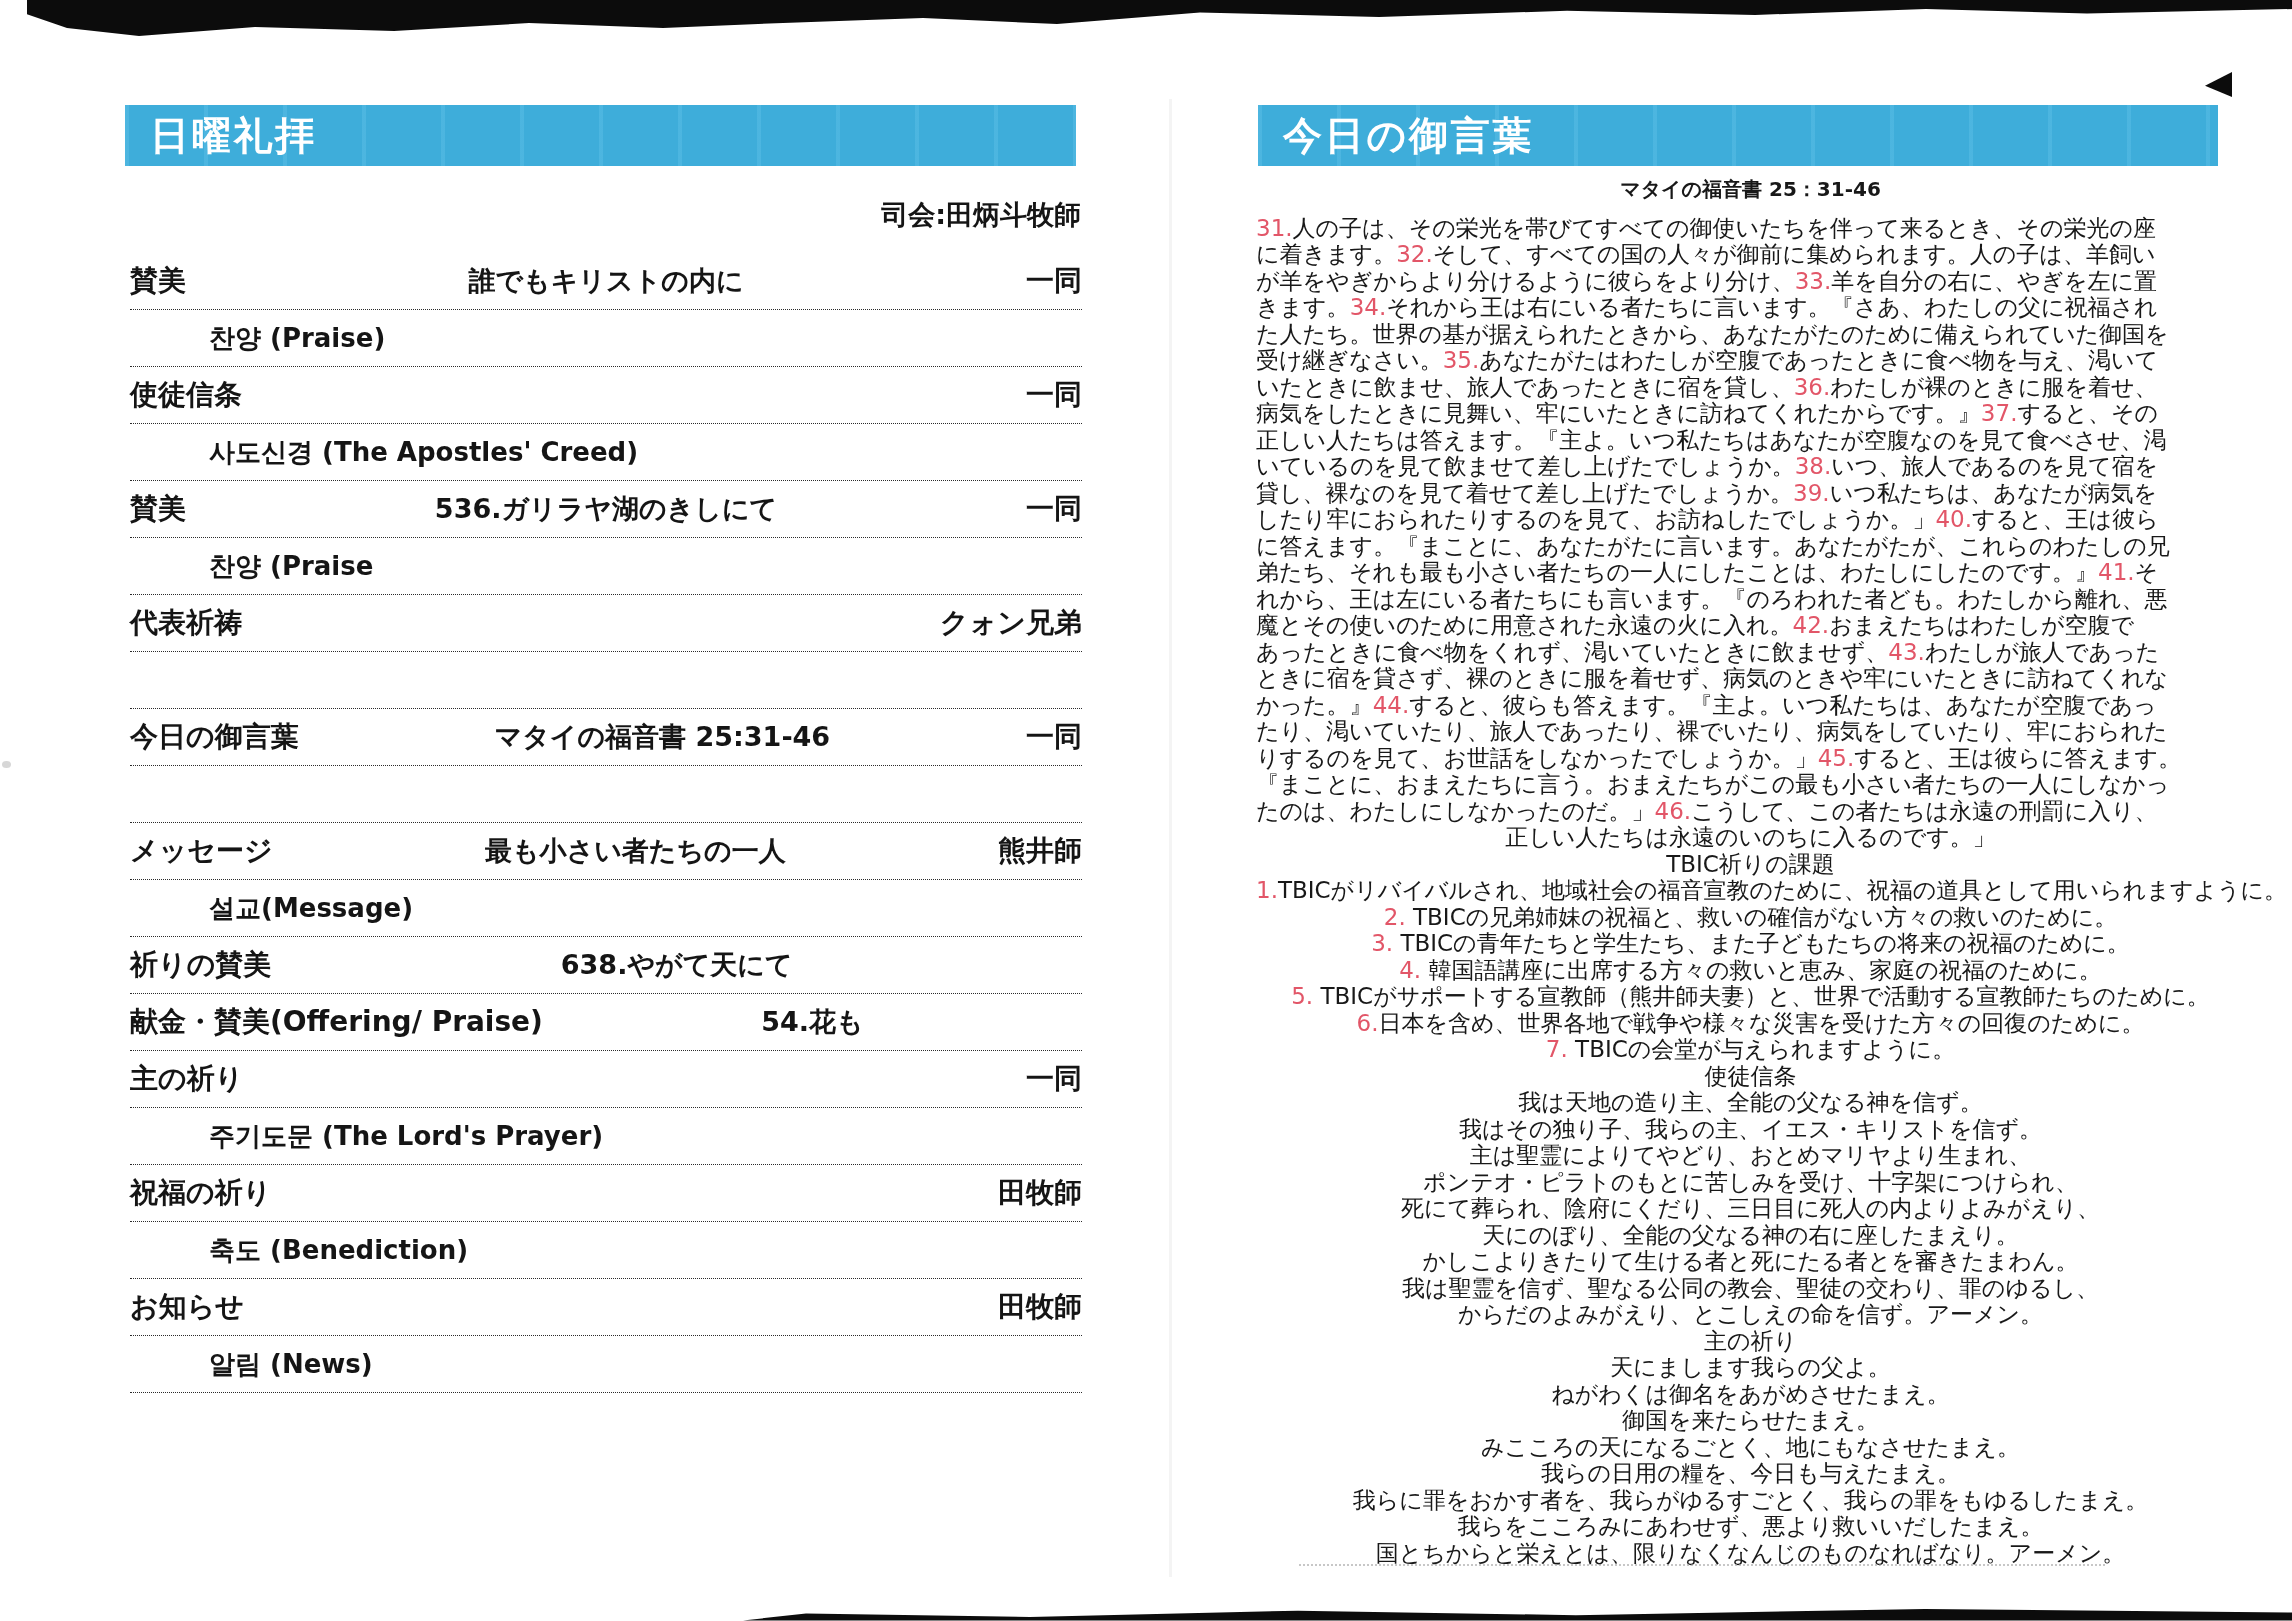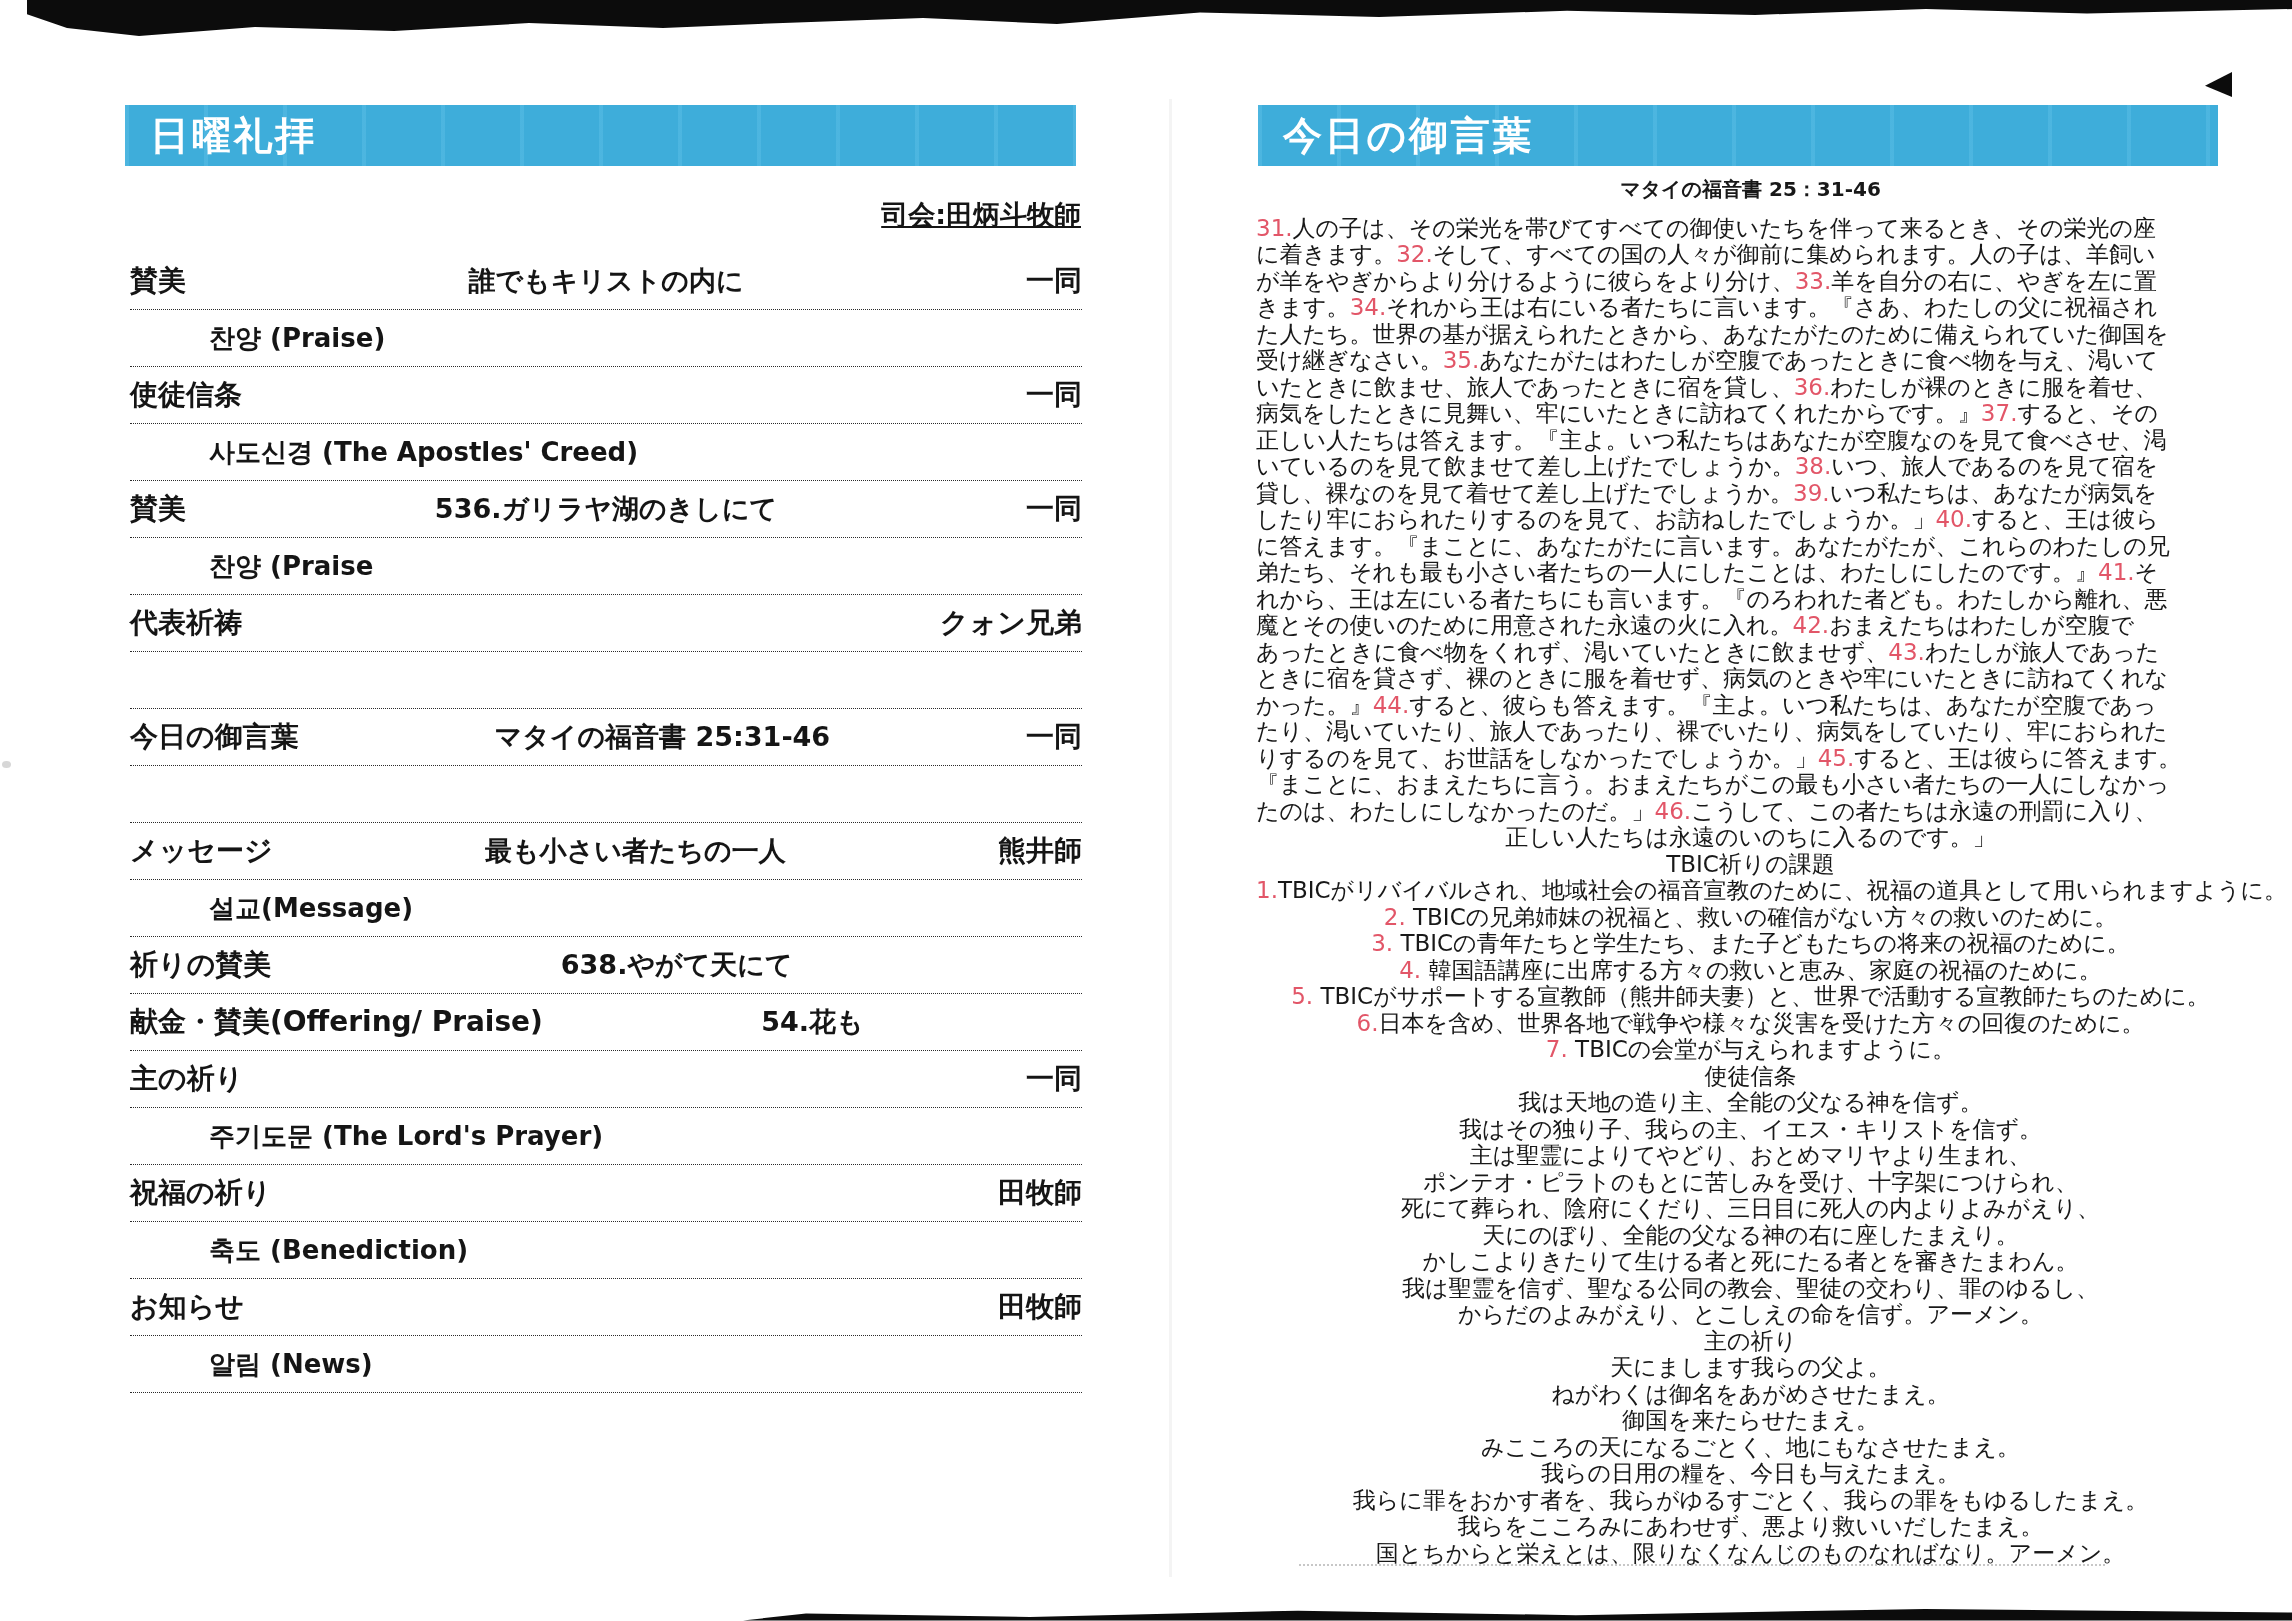--- a/index.html
+++ b/index.html
@@ -24,21 +24,21 @@
   .banner span{
     color:#ffffff;font-size:39px;font-weight:bold;letter-spacing:2.7px;
     white-space:nowrap;
   }
   .banner-left{left:125px;top:105px;width:951px;}
   .banner-right{left:1258px;top:105px;width:960px;}
 
   
   .mc-line{
     position:absolute;left:125px;top:197px;width:956px;
-    text-align:right;font-size:27px;font-weight:bold;white-space:nowrap;text-decoration:underline;
+    text-align:right;font-size:27px;font-weight:bold;white-space:nowrap;
   }
   .program{
     position:absolute;left:130px;top:253px;width:952px;
   }
   .program-row{
     height:56px;box-sizing:content-box;
     border-bottom:1.8px dotted #2b2b2b;
     display:flex;align-items:center;
   }
   .program-row .l{flex:0 0 auto;font-size:28px;font-weight:bold;white-space:nowrap;}

